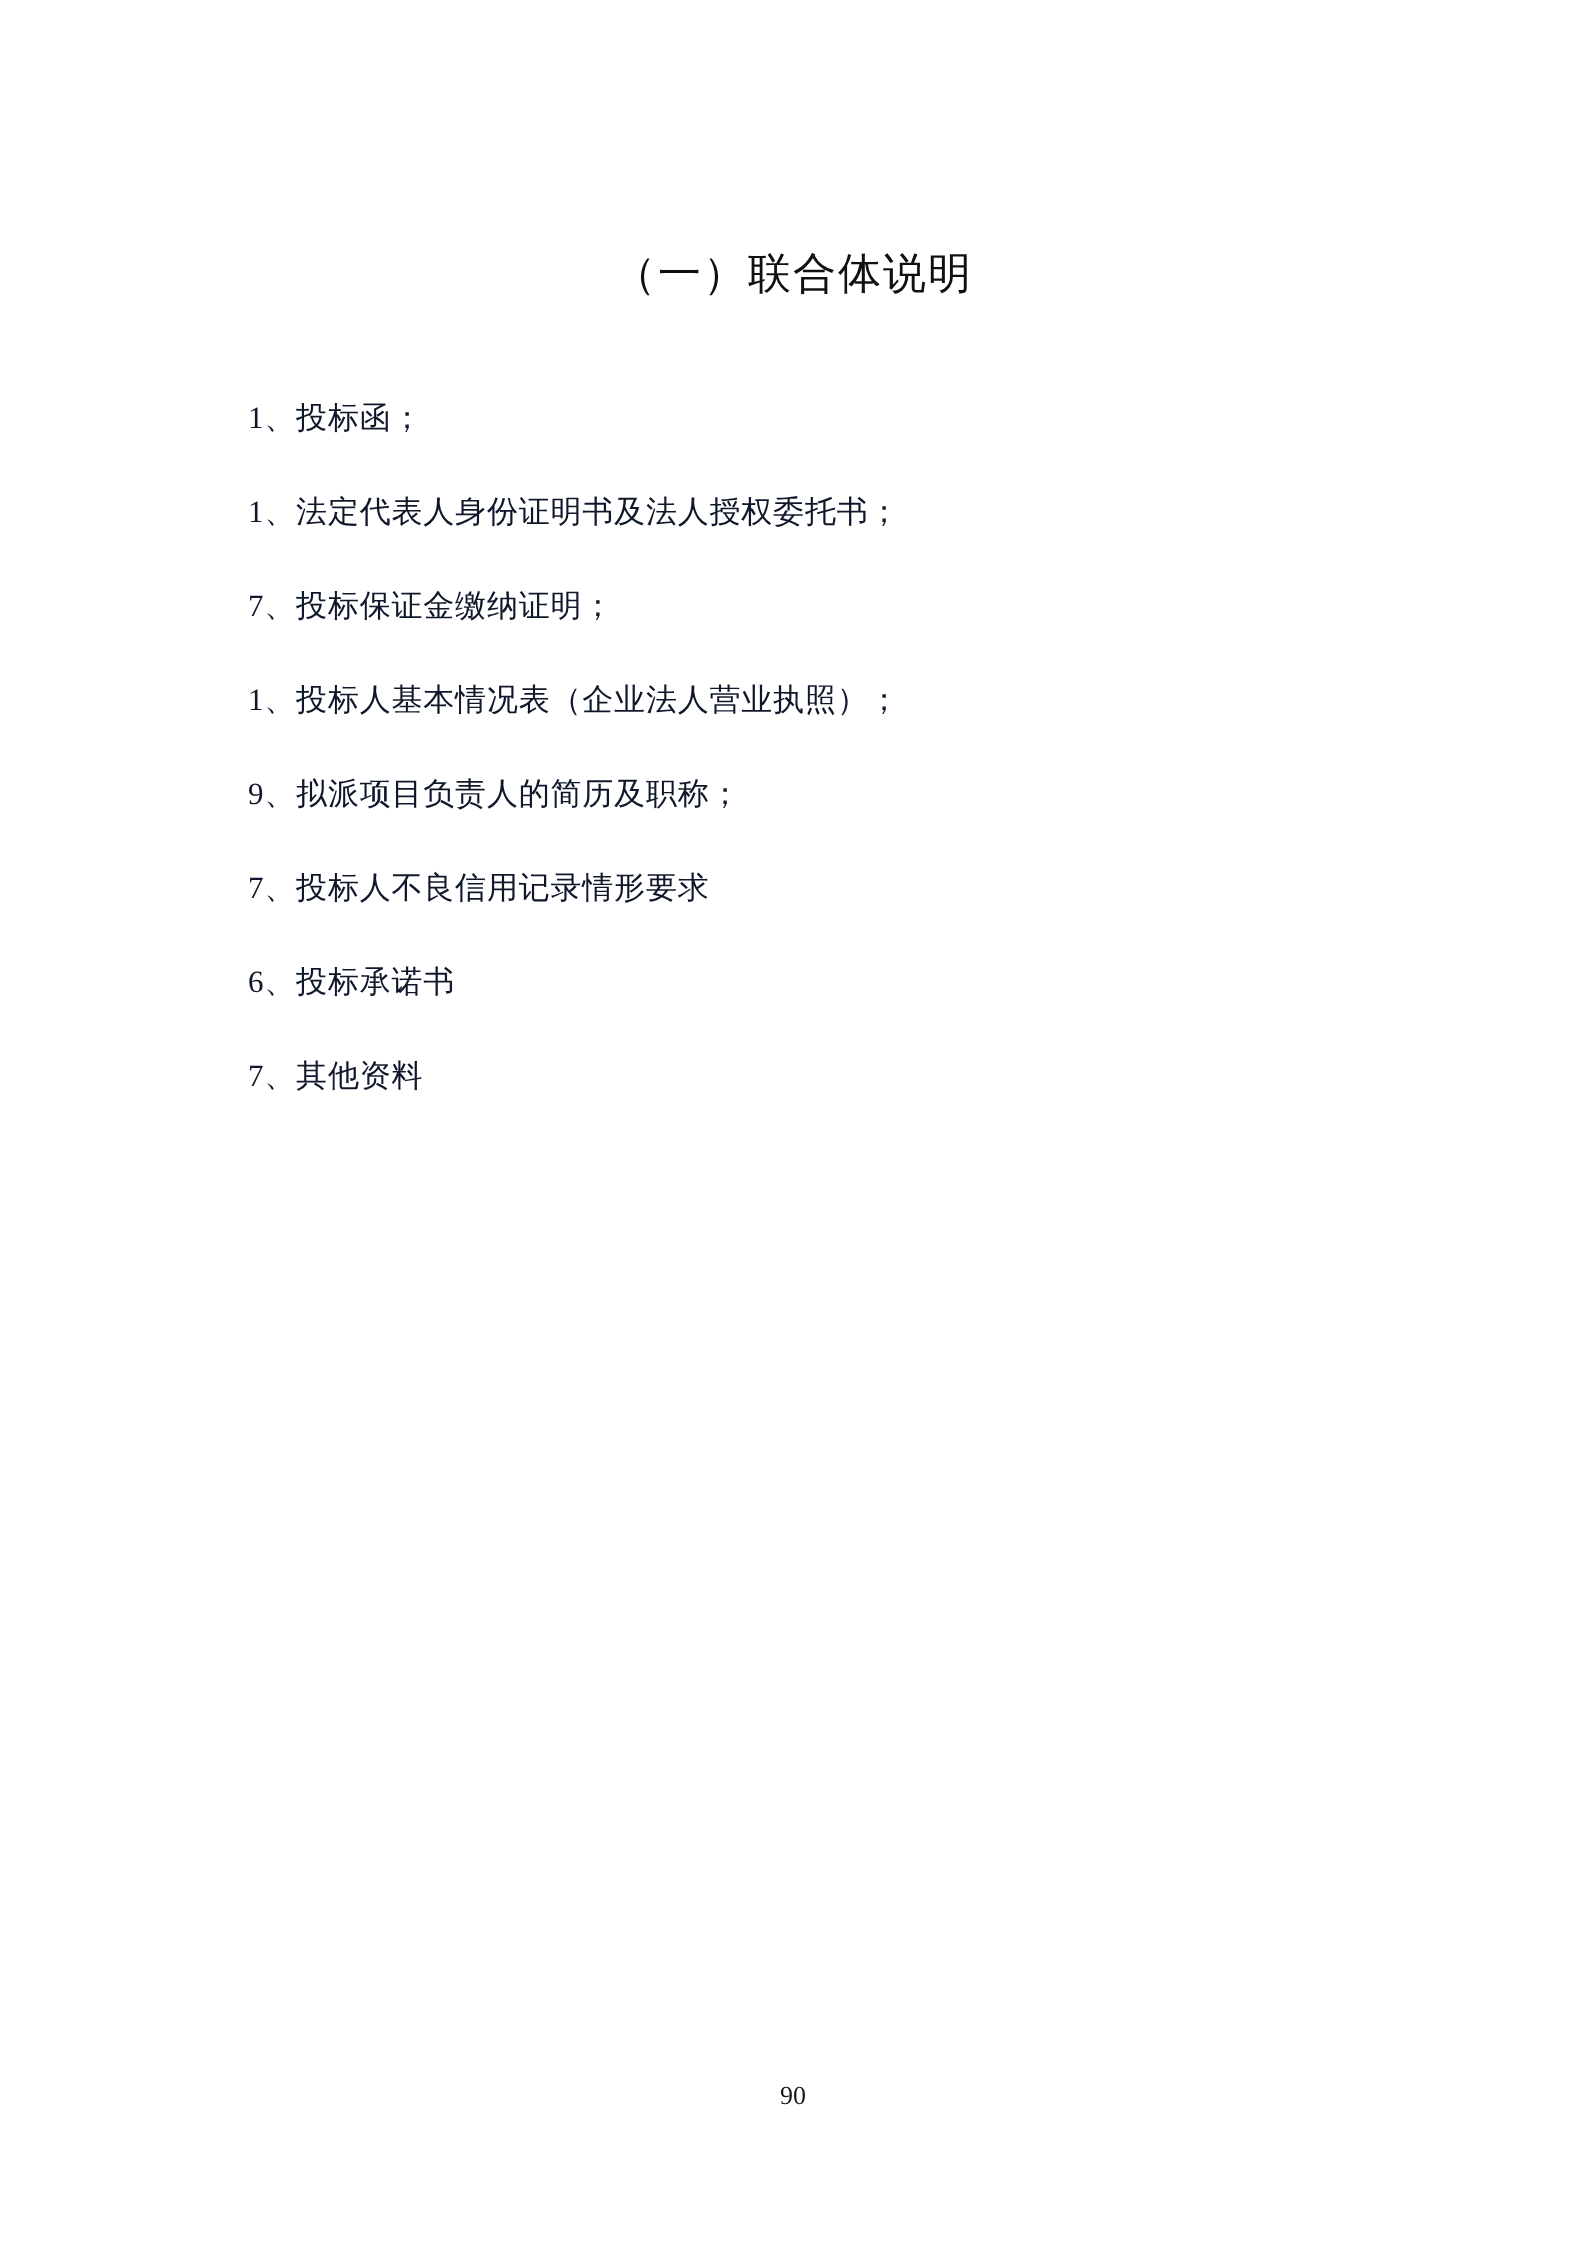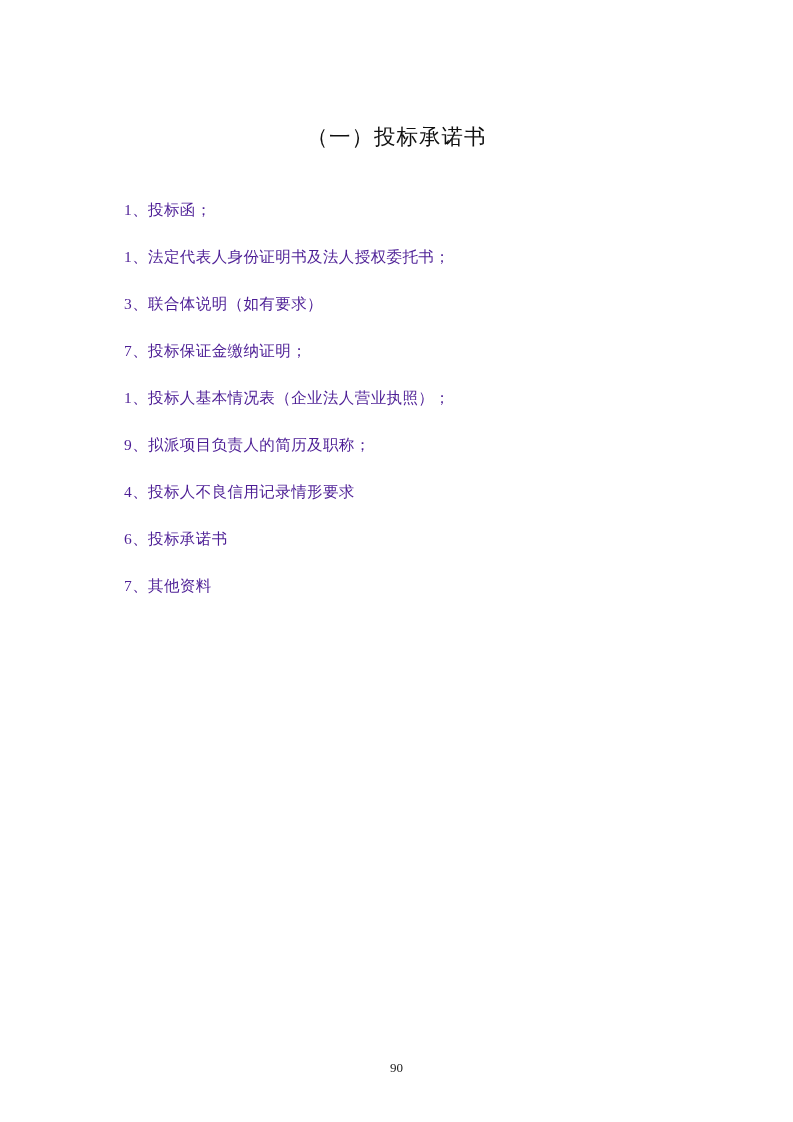--- a/index.html
+++ b/index.html
@@ -33,51 +33,49 @@
   .body-block {
     position: absolute;
     top: 200px;
     left: 124px;
     width: 560px;
   }
   .body-line {
     font-size: 15.5px;
     line-height: 20px;
     height: 47px;
-    color: #4c1d95;
+    color: #0f172a;
     letter-spacing: 0.4px;
     white-space: nowrap;
     font-family: "Liberation Serif", "DejaVu Serif", serif;
   }
   .page-number {
     position: absolute;
     top: 1040px;
     left: 0;
     width: 793px;
     text-align: center;
     font-size: 13px;
     color: #1a1a1a;
     font-family: "Liberation Serif", "DejaVu Serif", serif;
-    margin-top: 20px;
   }
 </style>
 </head>
 <body>
 
 <div class="page">
 
-  <div class="doc-title">（一）投标承诺书</div>
+  <div class="doc-title">（一）联合体说明</div>
 
   <div class="body-block">
     <div class="body-line">1、投标函；</div>
     <div class="body-line">1、法定代表人身份证明书及法人授权委托书；</div>
-    <div class="body-line">3、联合体说明（如有要求）</div>
     <div class="body-line">7、投标保证金缴纳证明；</div>
     <div class="body-line">1、投标人基本情况表（企业法人营业执照）；</div>
     <div class="body-line">9、拟派项目负责人的简历及职称；</div>
-    <div class="body-line">4、投标人不良信用记录情形要求</div>
+    <div class="body-line">7、投标人不良信用记录情形要求</div>
     <div class="body-line">6、投标承诺书</div>
     <div class="body-line">7、其他资料</div>
   </div>
 
   <div class="page-number">90</div>
 
 </div>
 
 </body></html>

